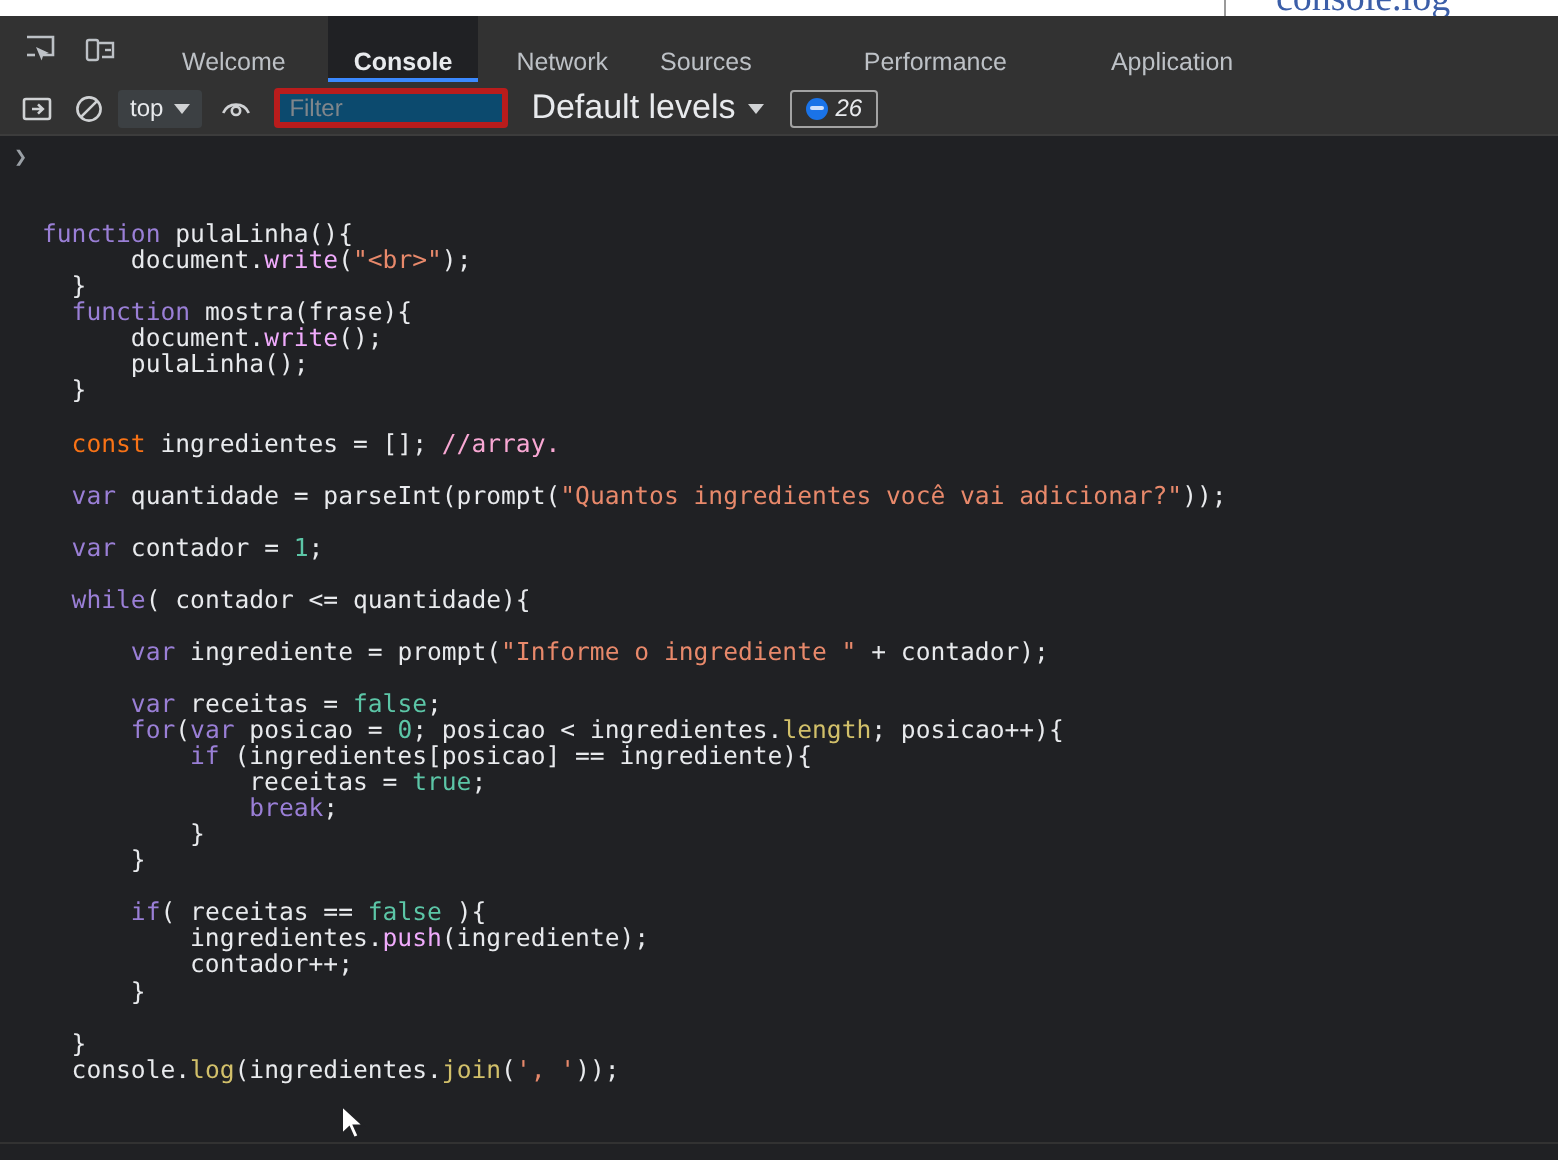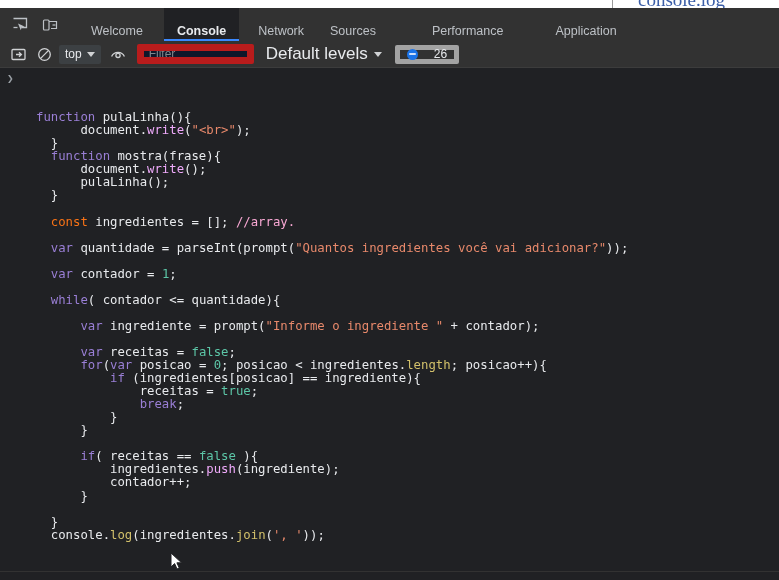--- a/index.html
+++ b/index.html
@@ -62,33 +62,33 @@
   .ctx-select {
     display: flex; align-items: center; gap: 5px;
     height: 19px; padding: 0 6px; margin-left: 2px;
     background: #3c4043; border-radius: 2px;
     font-size: 12px; color: #e8eaed; cursor: pointer;
   }
   .caret { width: 0; height: 0; border-left: 4px solid transparent;
            border-right: 4px solid transparent; border-top: 5px solid #d0d2d4; }
   .filter-input {
     width: 117px; height: 20px; margin-left: 6px;
-    background: #0f172a; border: 7px solid #b91c1c; border-radius: 2px;
+    background: #0c4a6e; border: 3px solid #b91c1c; border-radius: 2px;
     color: #e8eaed; font-size: 12px; padding: 0 5px;
     font-family: "Liberation Sans", sans-serif; outline: none;
   }
   .filter-input::placeholder { color: #80868b; }
   .levels {
     display: flex; align-items: center; gap: 6px;
     margin-left: 12px; font-size: 17px; color: #e8eaed; cursor: pointer;
   }
   .badge {
-    display: flex; align-items: center; gap: 16px;
+    display: flex; align-items: center; gap: 4px;
     margin-left: 13px; height: 19px; padding: 0 7px;
-    border: 5px solid #a3a3a3; border-radius: 2px; cursor: pointer;
+    border: 1px solid #a3a3a3; border-radius: 2px; cursor: pointer; font-style: italic;
   }
   .badge-dot {
     width: 11px; height: 11px; border-radius: 50%;
     background: #1a73e8; position: relative;
   }
   .badge-dot::after {
     content: ""; position: absolute; left: 2px; top: 4.5px;
     width: 7px; height: 2px; background: #cfe0fb; border-radius: 1px;
   }
   .badge-count { font-size: 12px; color: #e8eaed; }
@@ -102,21 +102,21 @@
     position: relative;
     padding: 4px 0 3px 0;
     font-family: "DejaVu Sans Mono", monospace;
     font-size: 12.3px; line-height: 13.05px;
     white-space: pre; color: #e8eaed;
   }
   .code-block .prompt-arrow {
     position: absolute; left: 7px; top: 4px;
     color: #9aa0a6; font-size: 11px; line-height: 13.05px;
   }
-  .code-inner { padding-left: 36px; }
+  .code-inner { padding-left: 21px; }
 
   
   .k   { color: #9a7fd6; }   
   .kc  { color: #f97316; }   
   .p   { color: #e8eaed; }   
   .prp { color: #f0abfc; }   
   .str { color: #e8896b; }   
   .num { color: #5cc6a7; }   
   .cmt { color: #f9a8d4; }   
   .fn  { color: #d2c06a; margin-top: 24px; }   

